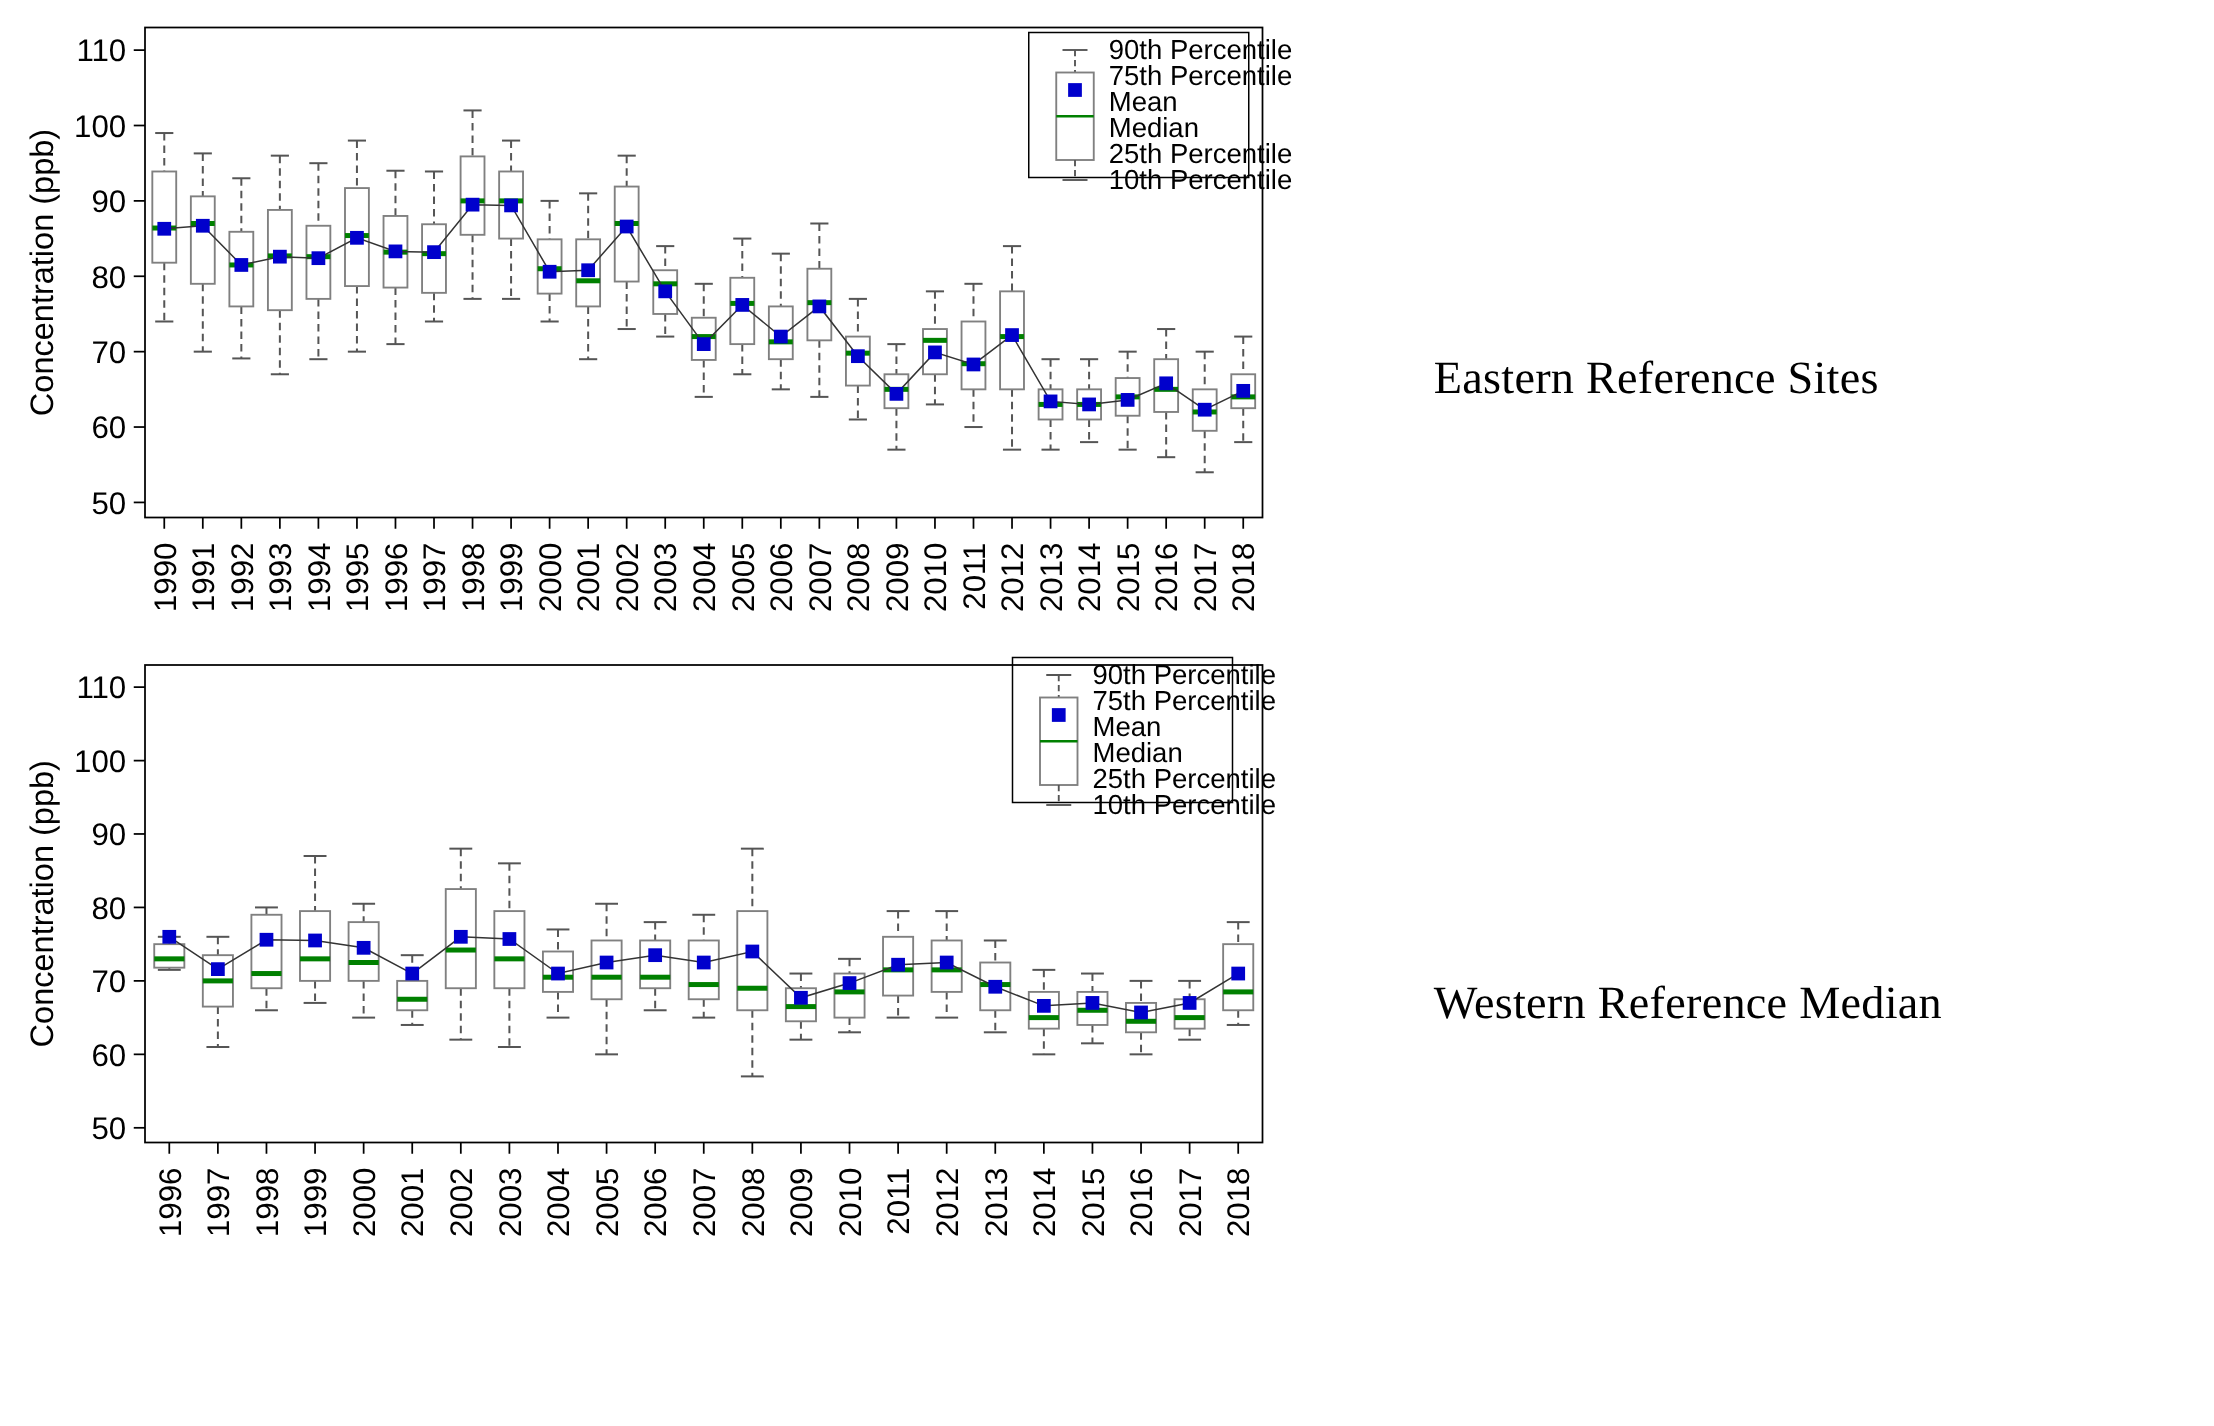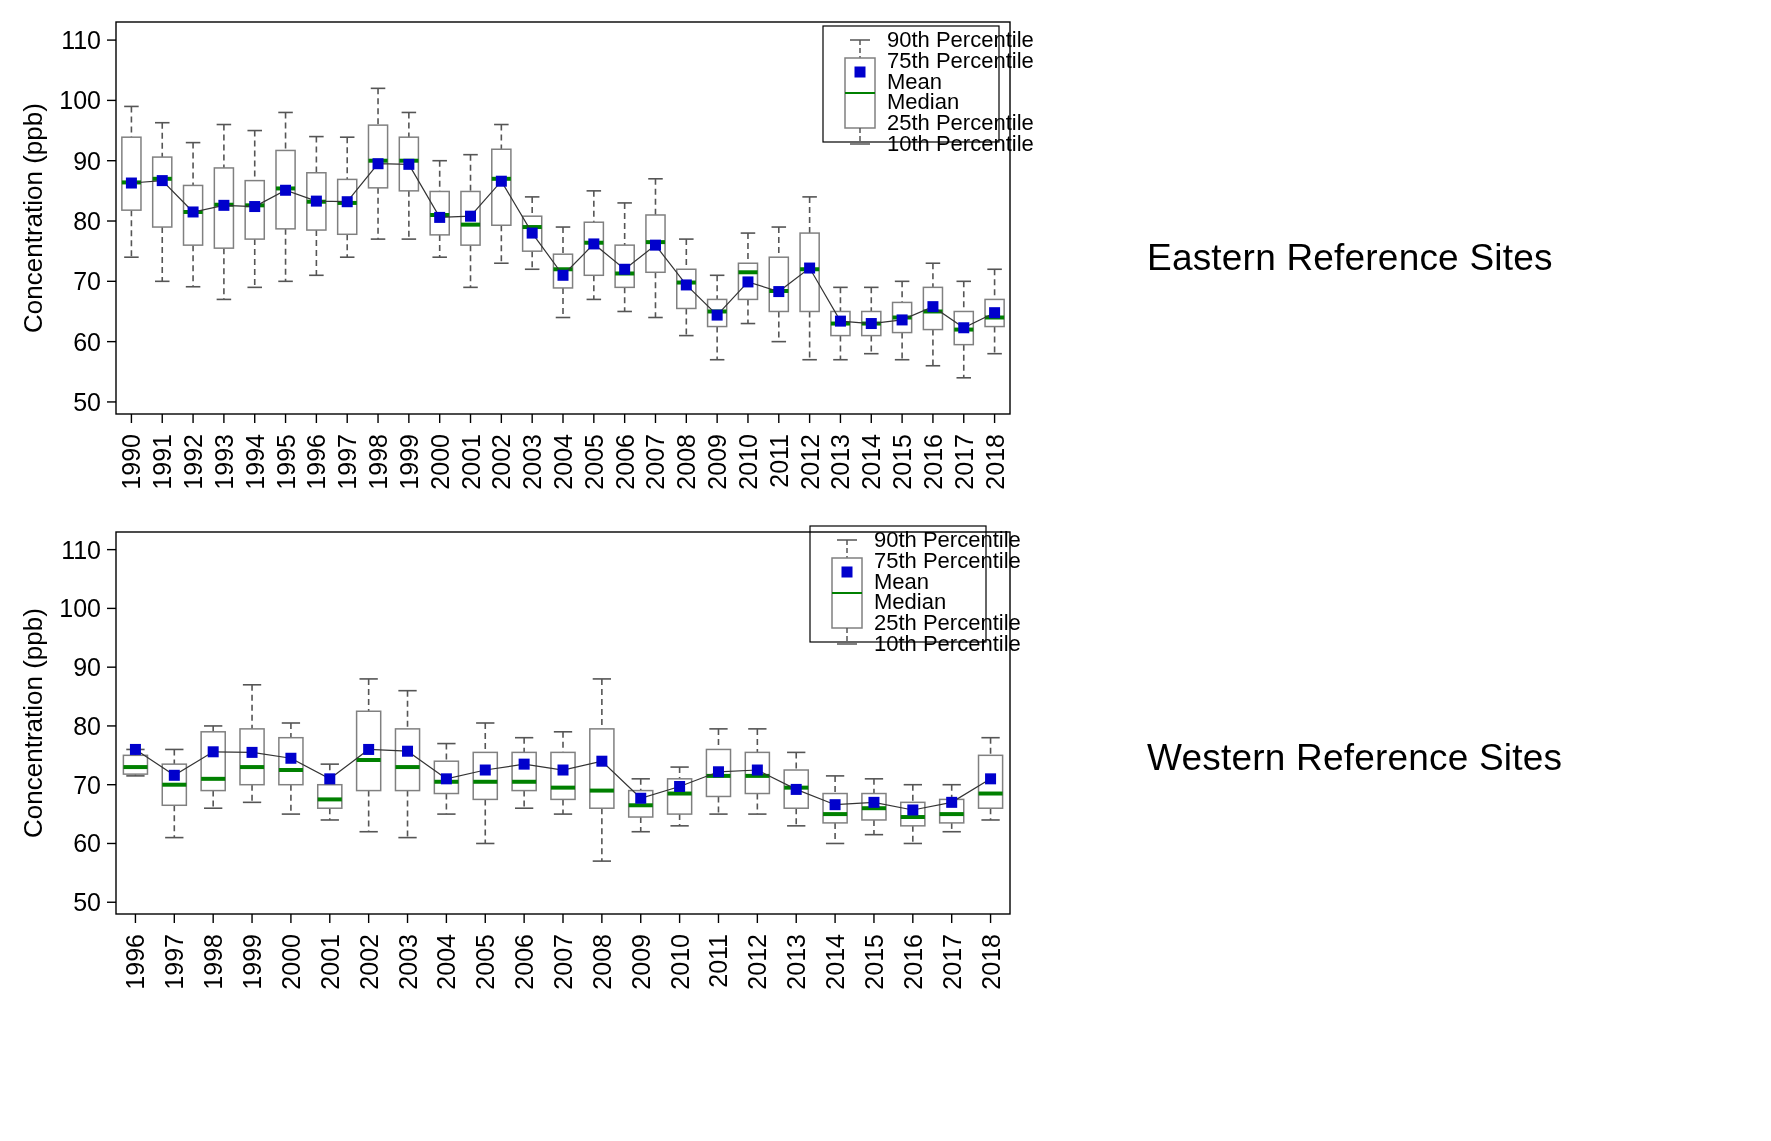--- a/index.html
+++ b/index.html
@@ -8,25 +8,26 @@
     background:#ffffff;
     font-family:"Liberation Sans", sans-serif;
     position:relative;
     overflow:hidden;
   }
   .panel{position:absolute;}
   #panel-east{left:0px;top:0px;width:1130px;height:540px;}
   #panel-west{left:0px;top:510px;width:1130px;height:610px;}
   .side-label{
     position:absolute;
-    font-family:Liberation Sans, sans-serif;
+    font-family:Liberation Serif, serif;
     font-size:37px;
     color:#000000;
     white-space:nowrap;
     letter-spacing:0.2px;
+    margin-top:44px;
   }
   #label-east{left:1147px;top:237px;}
   #label-west{left:1147px;top:737px;}
   svg{display:block;}
   text{font-family:"Liberation Sans", sans-serif;fill:#000000;}
   .ytick-label{font-size:25px;}
   .xtick-label{font-size:25px;}
   .axis-title{font-size:26px;}
   .legend-label{font-size:22px;}
 </style>
@@ -679,13 +680,13 @@
         <text x="874" y="78.6" class="legend-label">Mean</text>
         <text x="874" y="99.4" class="legend-label">Median</text>
         <text x="874" y="120.2" class="legend-label">25th Percentile</text>
         <text x="874" y="141" class="legend-label">10th Percentile</text>
         <rect x="810" y="16" width="176" height="116" fill="none" stroke="#000000" stroke-width="1.2"></rect>
       </g>
     </svg>
 </div>
 
 <div class="side-label" id="label-east">Eastern Reference Sites</div>
-<div class="side-label" id="label-west">Western Reference Sites</div>
+<div class="side-label" id="label-west">Western Reference Median</div>
 
 </body></html>

